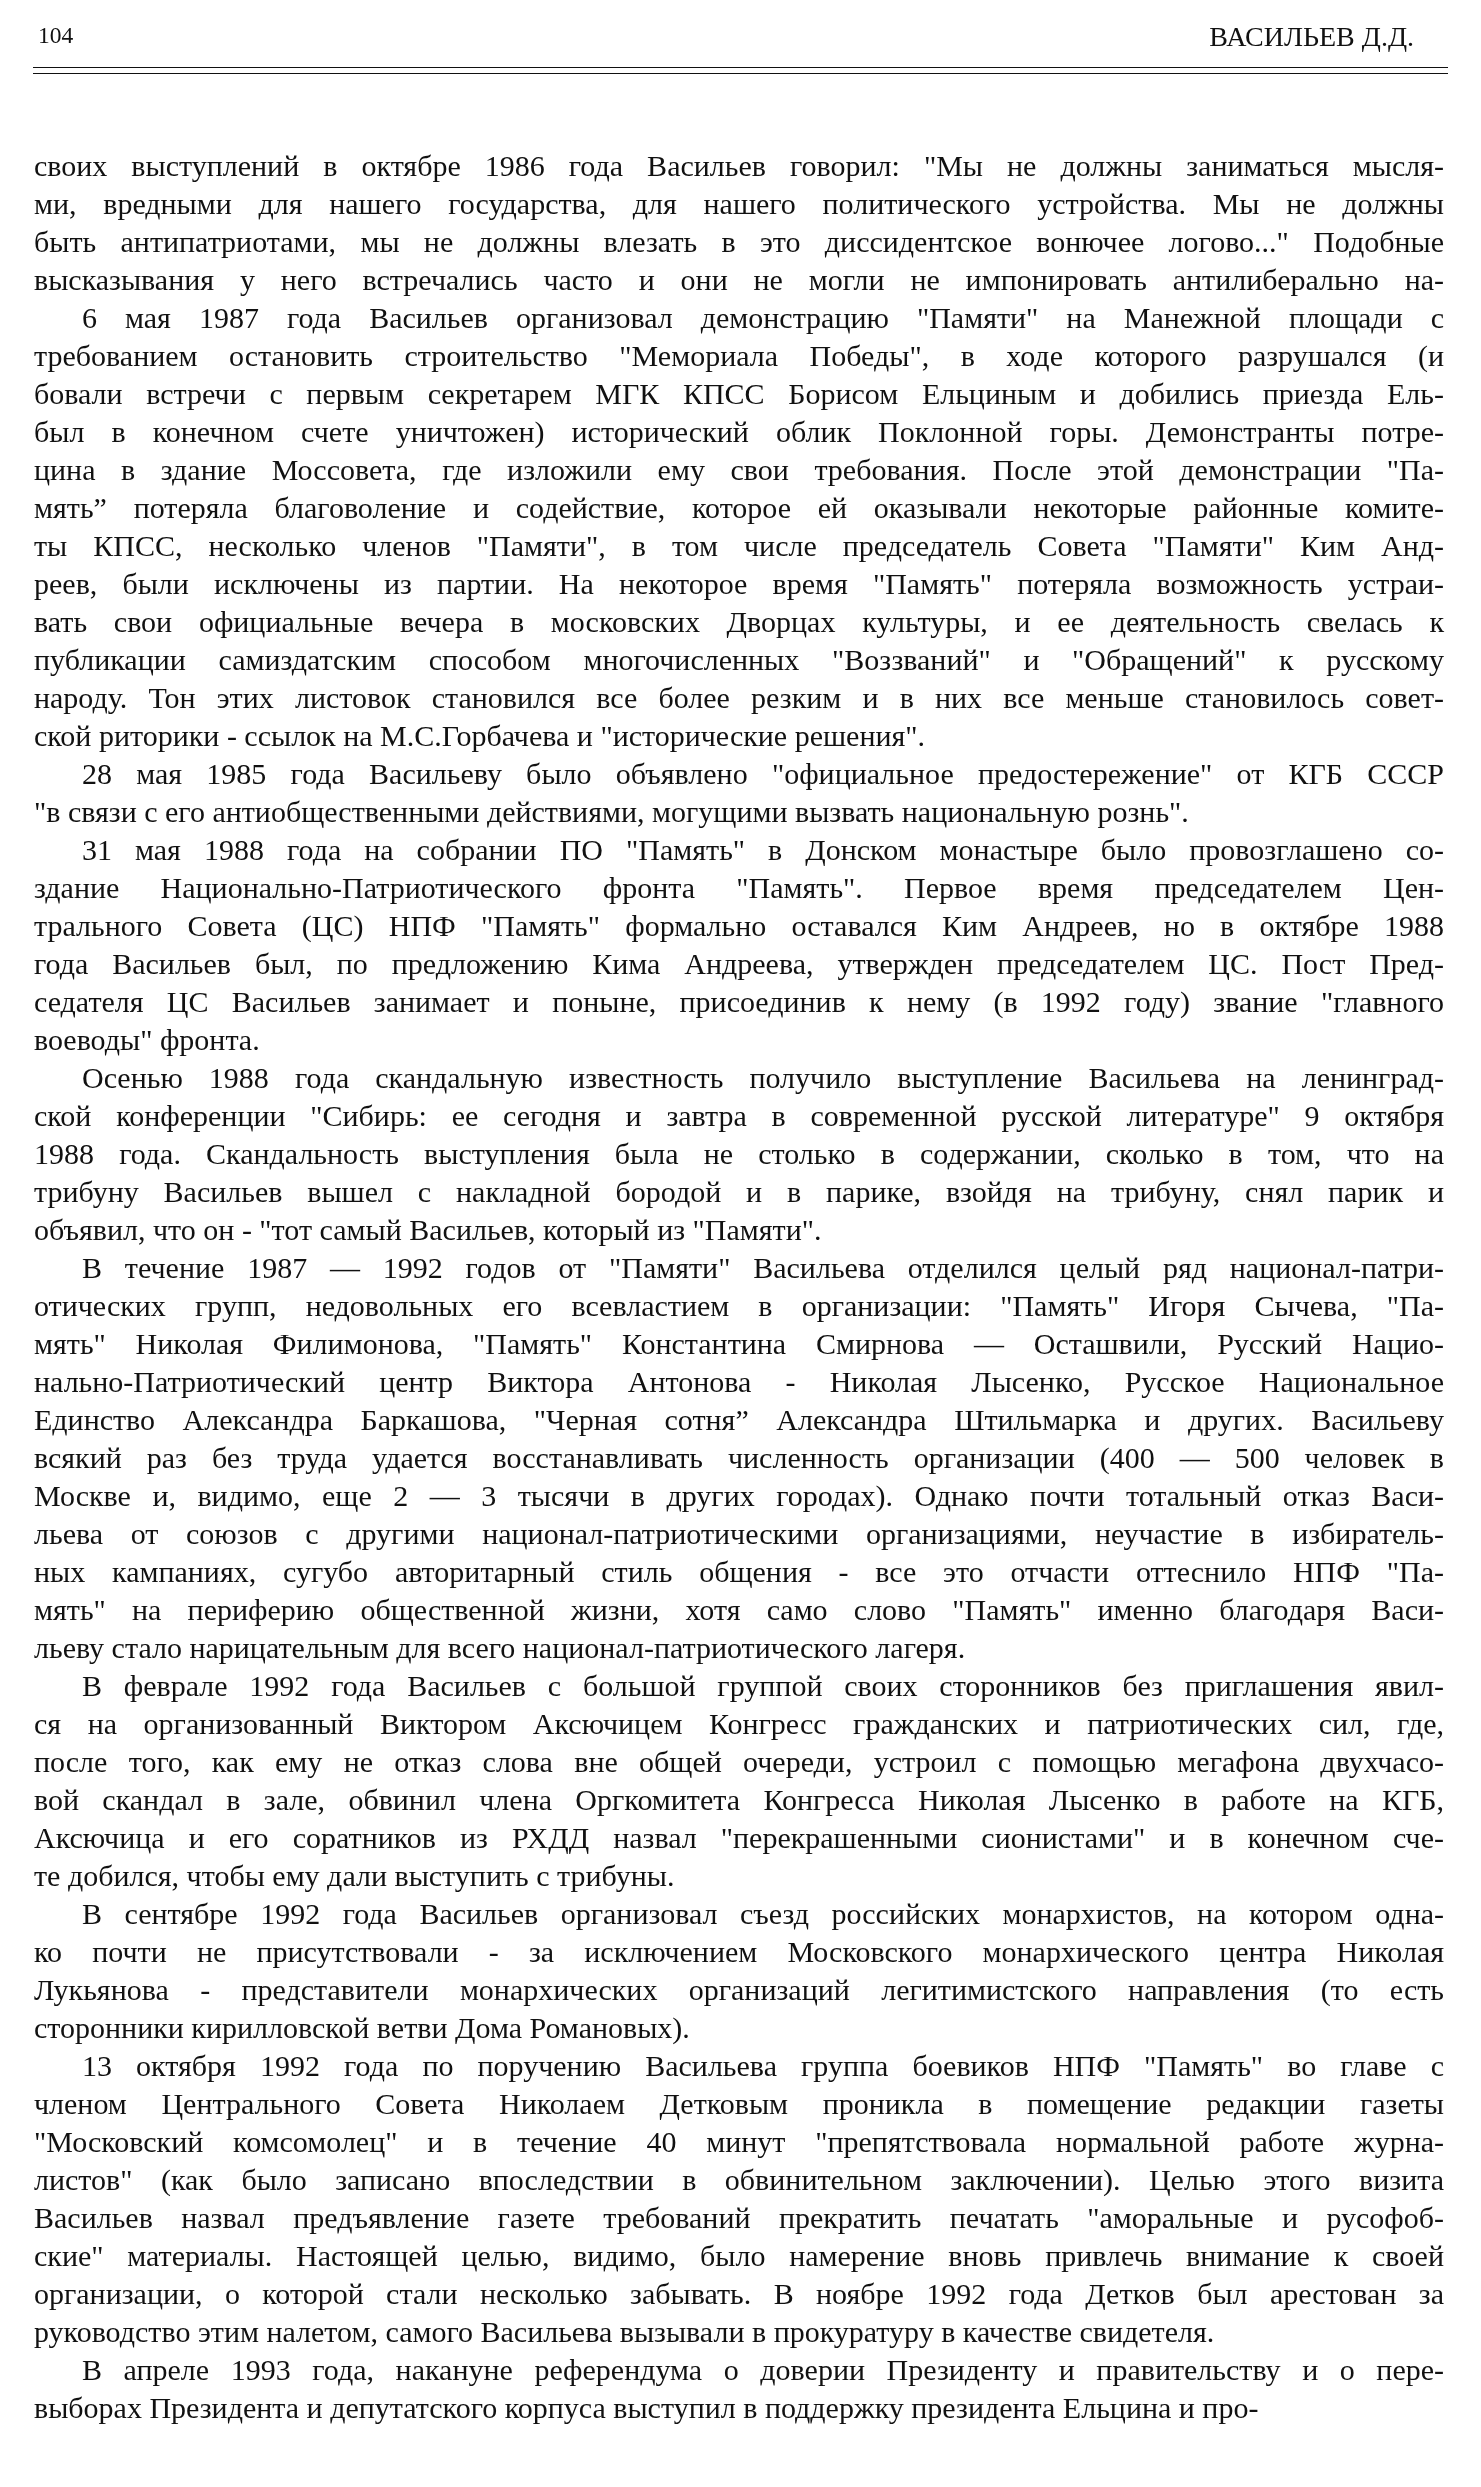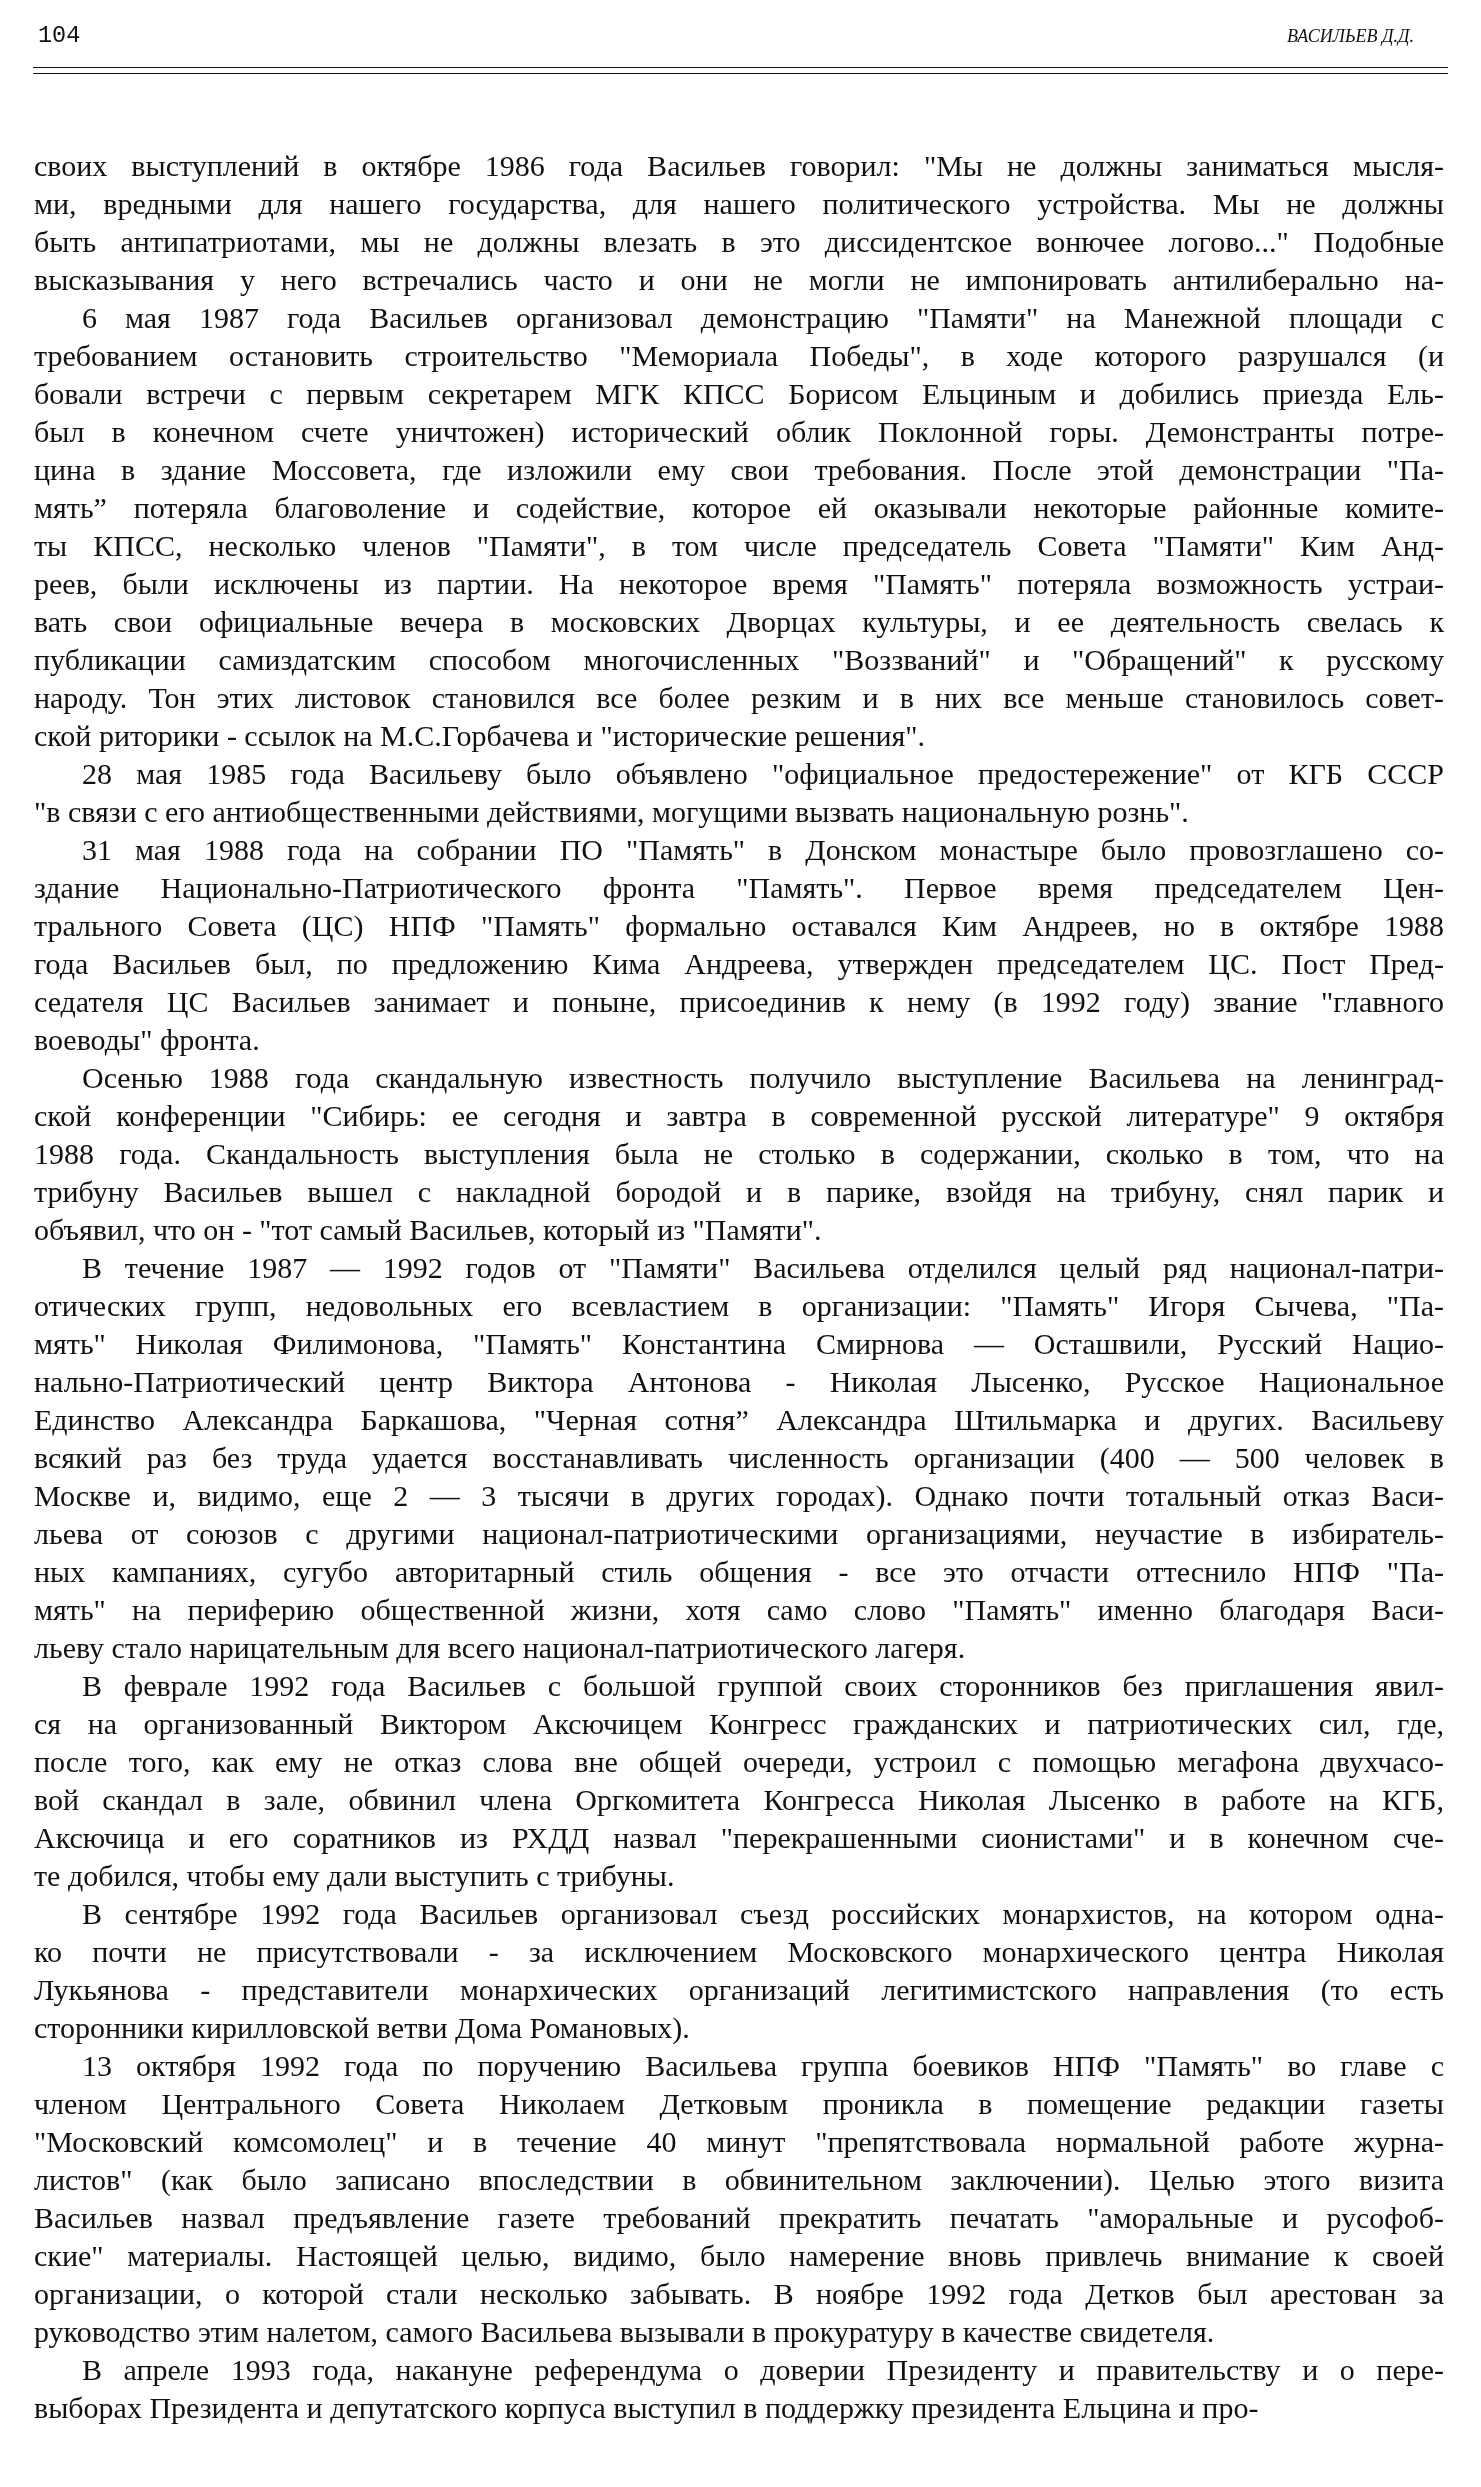--- a/index.html
+++ b/index.html
@@ -8,25 +8,25 @@
       height: 2487px;
       background: #ffffff;
       position: relative;
       overflow: hidden;
       font-family: "Liberation Serif", "DejaVu Serif", serif;
       color: #111111;
     }
     .page-header { position: absolute; left: 0; top: 0; width: 1481px; height: 80px; }
     .page-number {
       position: absolute; left: 38px; top: 24px;
-      font-size: 23.5px; line-height: 23.5px; font-family: Liberation Mono, monospace;
+      font-size: 23.5px; line-height: 23.5px;
     }
     .running-head {
       position: absolute; right: 67px; top: 25px;
-      font-size: 18px; line-height: 23.5px; font-style: italic;
+      font-size: 28px; line-height: 23.5px; 
     }
     .header-rule {
       position: absolute; left: 33px; top: 67px;
       width: 1415px; height: 5px;
       border-top: 1.9px solid #111111;
       border-bottom: 1.9px solid #111111;
     }
     .text-body {
       position: absolute; left: 34px; top: 147px;
       width: 1410px;

